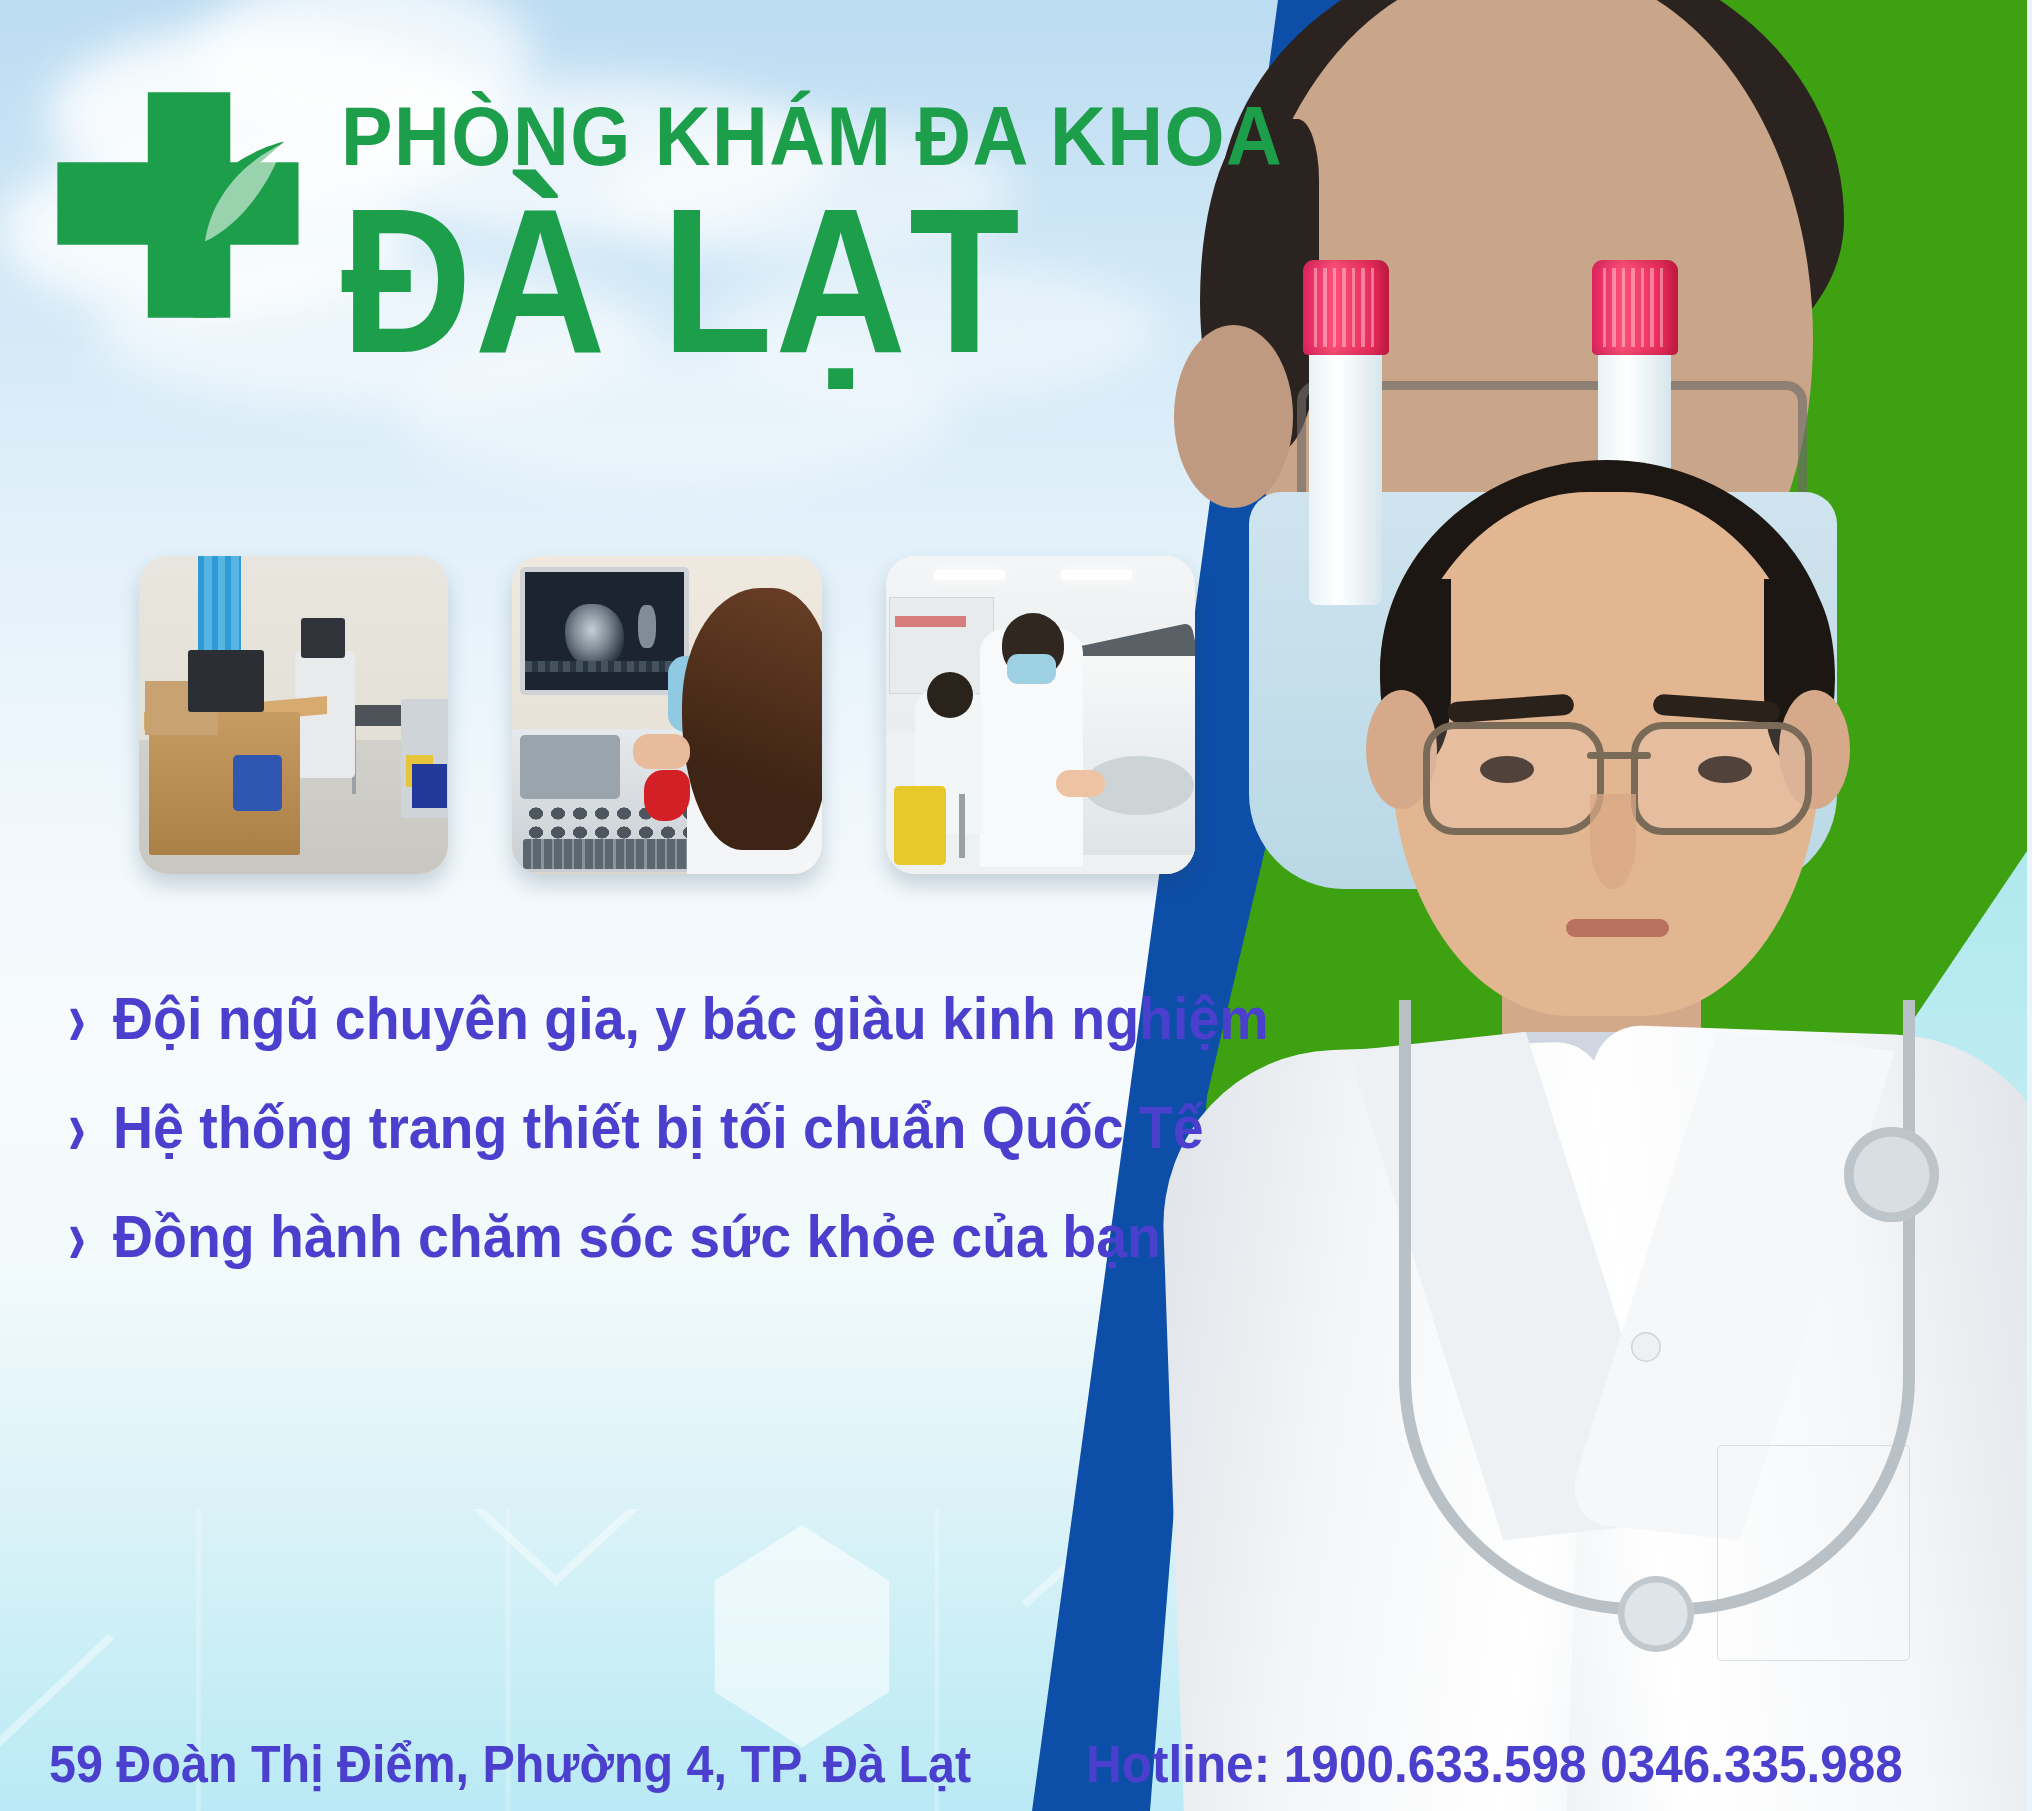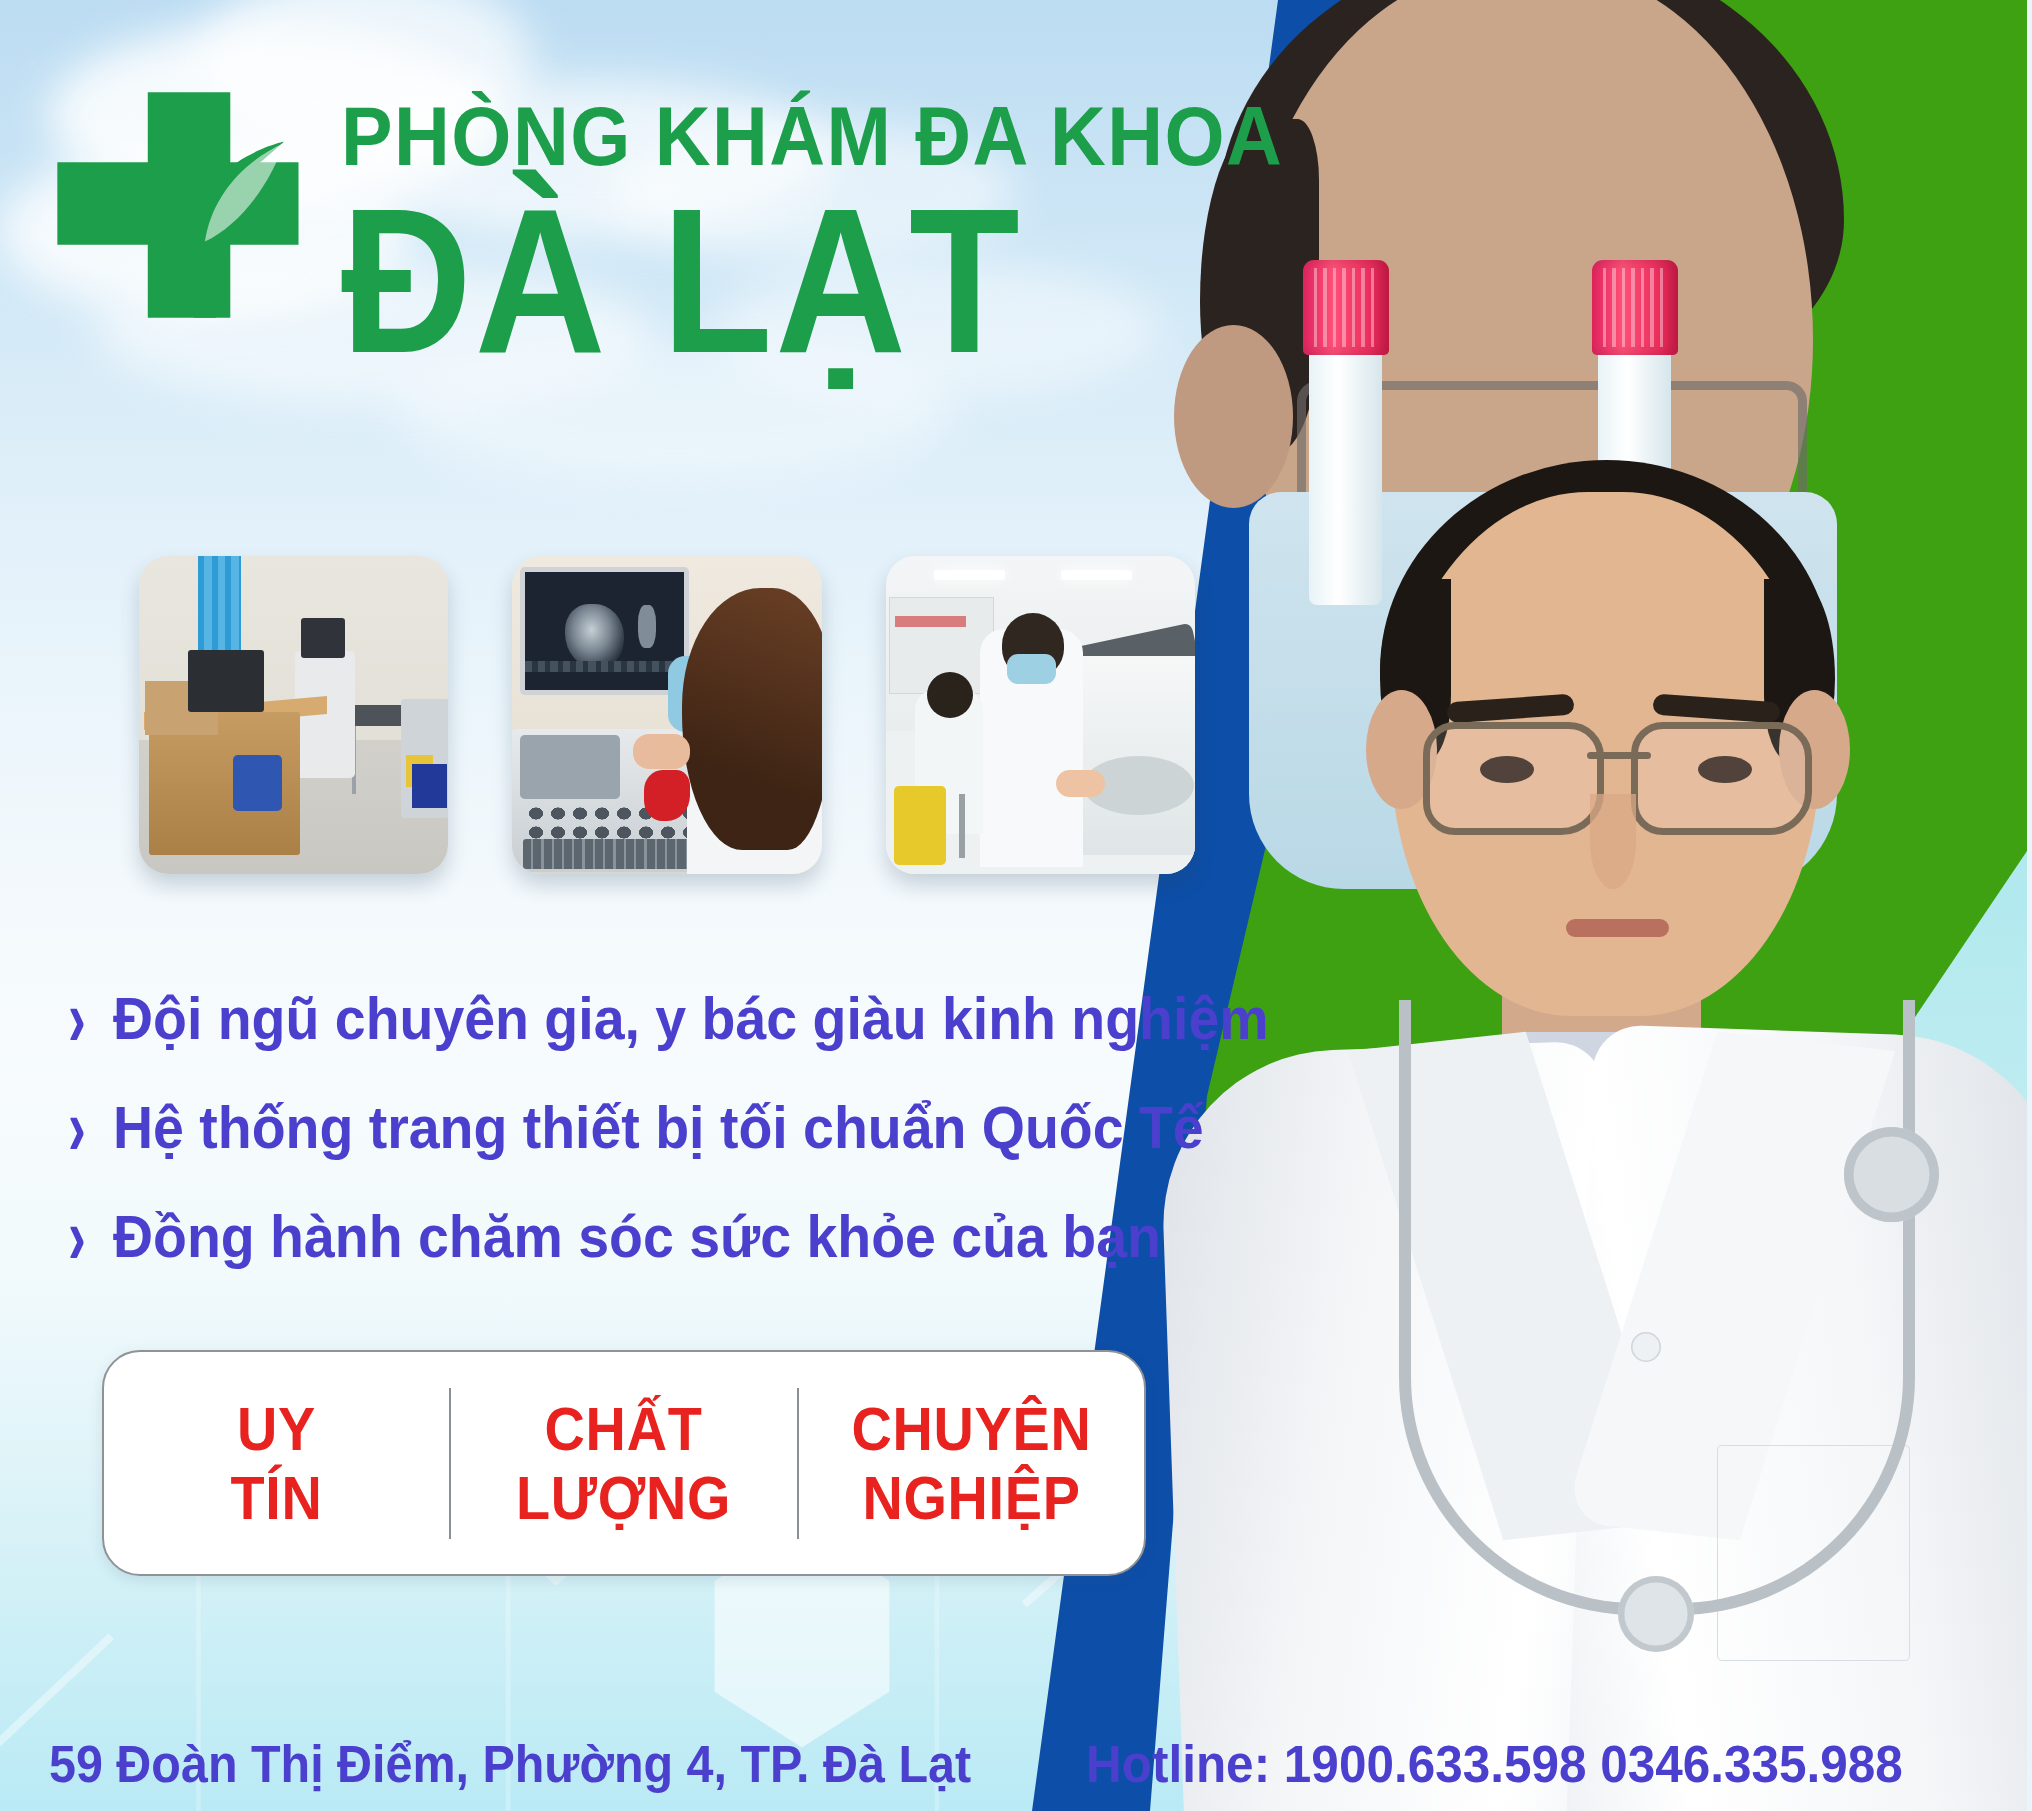--- a/index.html
+++ b/index.html
@@ -399,34 +399,18 @@
     <div class="bullet">
       <span class="chev">›</span>
       <span class="btxt">Hệ thống trang thiết bị tối chuẩn Quốc Tế</span>
     </div>
     <div class="bullet">
       <span class="chev">›</span>
       <span class="btxt">Đồng hành chăm sóc sức khỏe của bạn</span>
     </div>
   </div>
 
-  <div class="values">
-    <div class="vcol">
-      <span>UY</span>
-      <span>TÍN</span>
-    </div>
-    <div class="vdiv"></div>
-    <div class="vcol">
-      <span>CHẤT</span>
-      <span>LƯỢNG</span>
-    </div>
-    <div class="vdiv"></div>
-    <div class="vcol">
-      <span>CHUYÊN</span>
-      <span>NGHIỆP</span>
-    </div>
-  </div>
 
   <div class="addr">59 Đoàn Thị Điểm, Phường 4, TP. Đà Lạt</div>
   <div class="hot">Hotline: 1900.633.598  0346.335.988</div>
 
 </div>
 
 
 </body></html>

